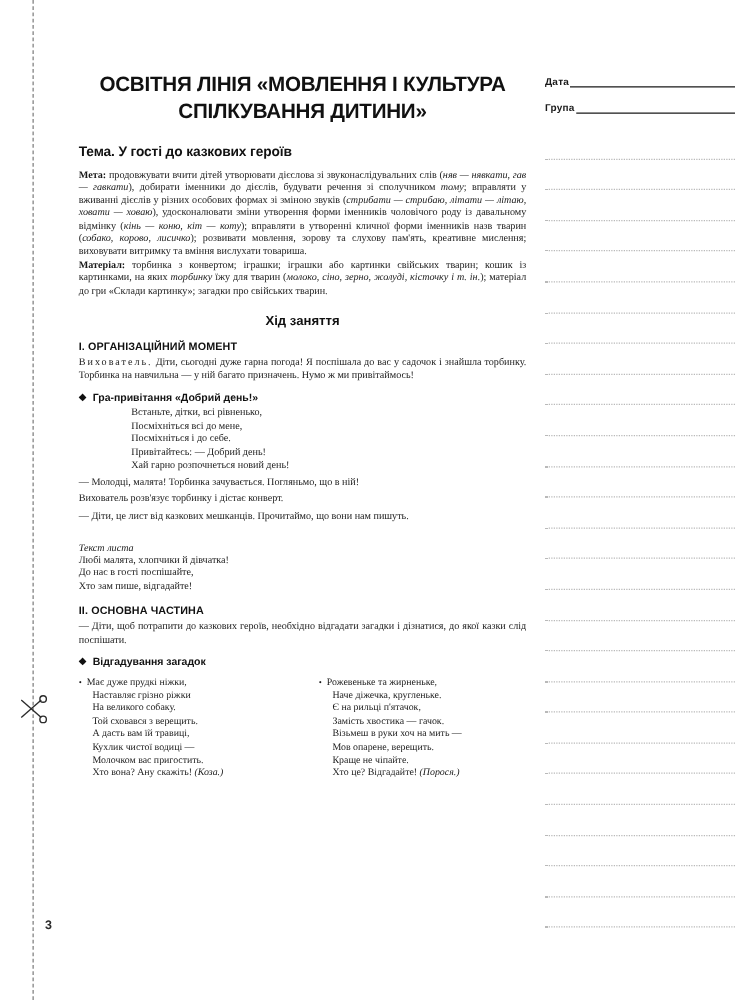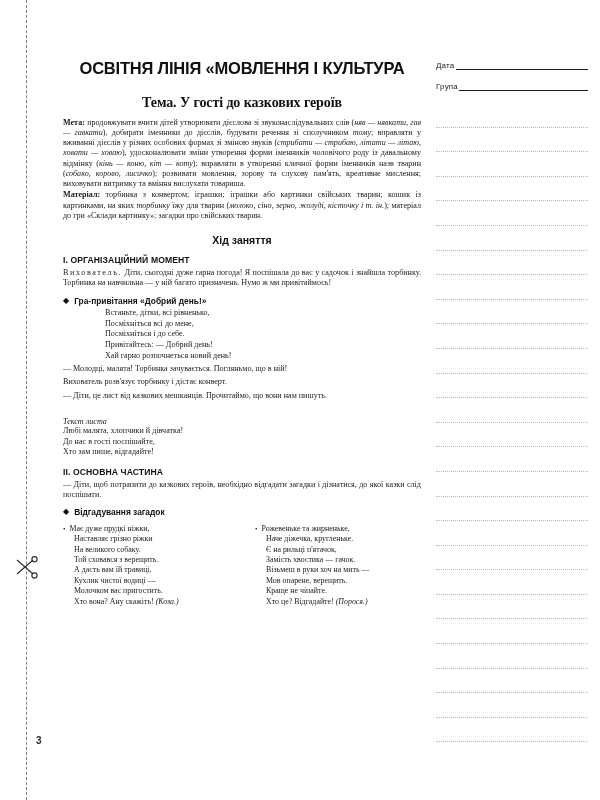--- a/index.html
+++ b/index.html
@@ -31,21 +31,21 @@
 
   
   .right-col{
     position:absolute;left:436px;top:60px;width:152px;
   }
   .field-row{
     display:flex;align-items:flex-end;margin-bottom:11px;
   }
   .field-label{
     font-family:"Liberation Sans", sans-serif;
-    font-weight:normal;font-size:8px;letter-spacing:.2px;
+    font-weight:bold;font-size:8px;letter-spacing:.2px;
     color:#1a1a1a;white-space:nowrap;
   }
   .field-rule{
     flex:1;border-bottom:1.2px solid #1a1a1a;height:9px;margin-left:1px;
   }
   .note-lines{margin-top:12px;}
   .note-line{
     height:23.6px;
     border-bottom:1px dotted #b9b9b9;
   }
@@ -60,24 +60,23 @@
     font-weight:bold;
     font-size:16.5px;
     line-height:1.26;
     text-align:center;
     letter-spacing:-0.2px;
     margin:0 0 16px 0;
     color:#111;
   }
 
   h2.theme{
-    font-family:Liberation Serif, serif;
+    font-family:Liberation Sans, sans-serif;
     font-weight:bold;
-    font-size:14px;
-    text-align:center;
+    font-size:11px;
     margin:0 0 7px 0;
     letter-spacing:-0.1px;
     color:#111;
   }
 
   p.para{
     font-size:8.1px;
     line-height:1.265;
     text-align:justify;
     margin:0 0 1px 0;
@@ -200,20 +199,21 @@
       <div class="note-line"></div>
       <div class="note-line"></div>
       <div class="note-line"></div>
     </div>
 </div>
 
 <div class="content">
 
   <h1 class="title">
     <span>ОСВІТНЯ ЛІНІЯ «МОВЛЕННЯ І КУЛЬТУРА</span><br>
+    <span>СПІЛКУВАННЯ ДИТИНИ»</span>
   </h1>
 
   <h2 class="theme">Тема. У гості до казкових героїв</h2>
 
   <p class="para">
     <span class="b">Мета:</span><span> продовжувати вчити дітей утворювати дієслова зі звуконаслідувальних слів (</span><span class="i">няв — нявкати, гав — гавкати</span><span>), добирати іменники до дієслів, будувати речення зі сполучником </span><span class="i">тому</span><span>; вправляти у вживанні дієслів у різних особових формах зі зміною звуків (</span><span class="i">стрибати — стрибаю, літати — літаю, ховати — ховаю</span><span>), удосконалювати зміни утворення форми іменників чоловічого роду із давальному відмінку (</span><span class="i">кінь — коню, кіт — коту</span><span>); вправляти в утворенні кличної форми іменників назв тварин (</span><span class="i">собако, корово, лисичко</span><span>); розвивати мовлення, зорову та слухову пам'ять, креативне мислення; виховувати витримку та вміння вислухати товариша.</span>
   </p>
 
   <p class="para">
     <span class="b">Матеріал:</span><span> торбинка з конвертом; іграшки; іграшки або картинки свійських тварин; кошик із картинками, на яких </span><span class="i">торбинку</span><span> їжу для тварин (</span><span class="i">молоко, сіно, зерно, жолуді, кісточку і т. ін.</span><span>); матеріал до гри «Склади картинку»; загадки про свійських тварин.</span>

